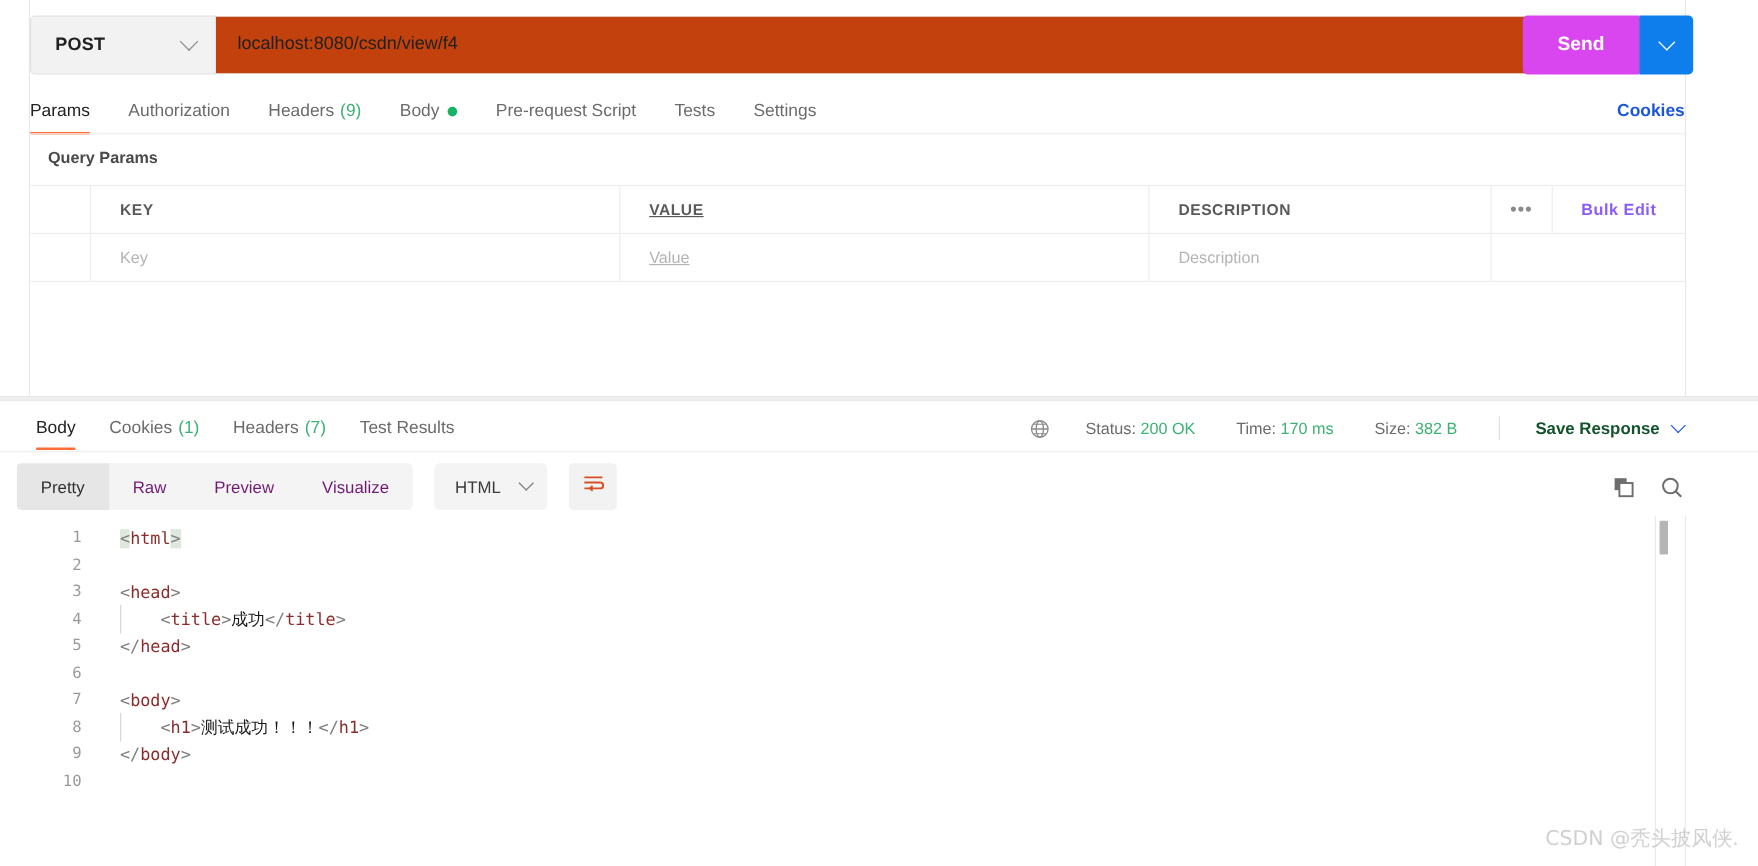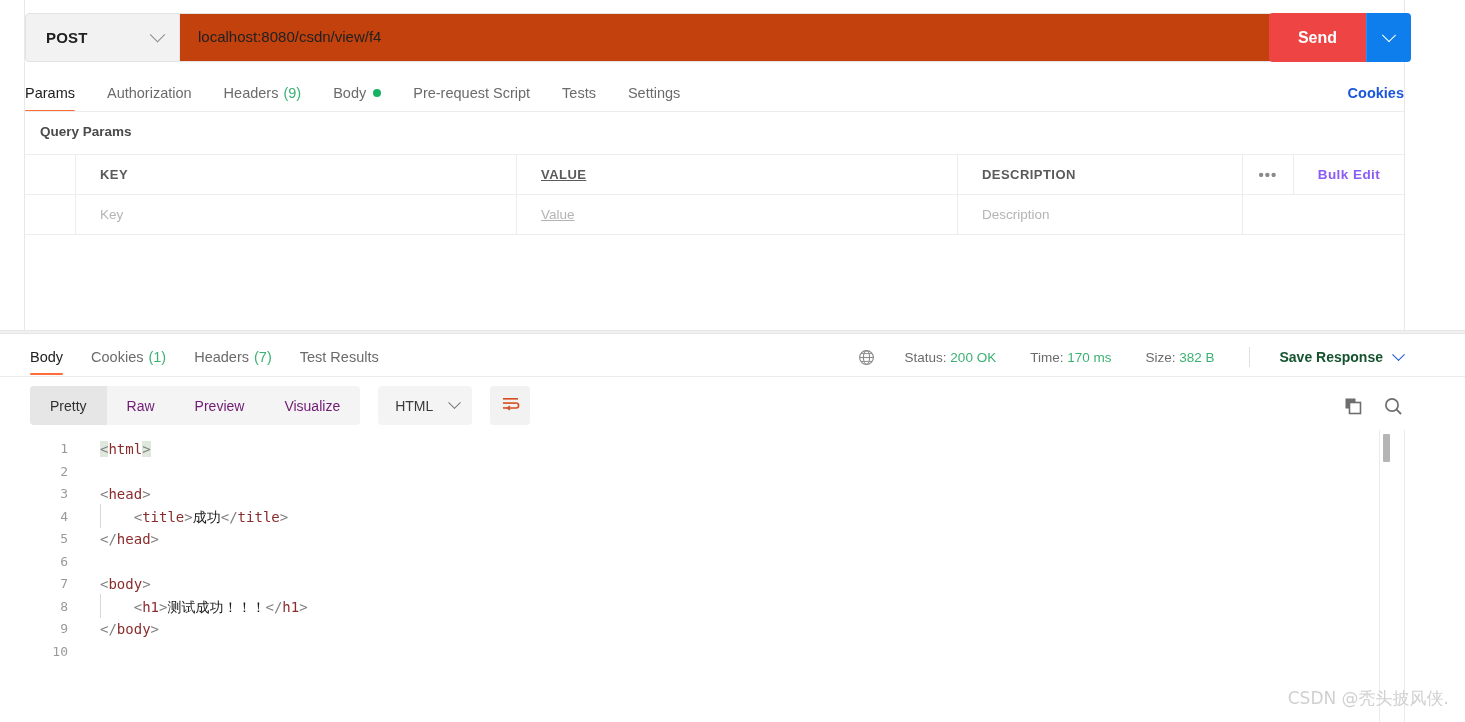--- a/index.html
+++ b/index.html
@@ -61,21 +61,21 @@
     padding: 14px 18px;
     font-size: 15px; color: #212121;
     cursor: text;
   }
   .send-wrap {
     position: absolute; left: 1269px; top: 13px;
     display: flex; height: 49px;
   }
   .send-btn {
     width: 97px; height: 49px;
-    background: #ef4444;
+    background: #d946ef;
     border-radius: 4px 0 0 4px;
     color: #ffffff; font-size: 16px; font-weight: bold;
     display: flex; align-items: center; justify-content: center;
     cursor: pointer;
   }
   .send-caret {
     width: 45px; height: 49px;
     background: #0d7eec;
     border-left: 1px solid #2a92f0;
     border-radius: 0 4px 4px 0;
@@ -208,21 +208,21 @@
     border-right: 1.7px solid #1a56db; border-bottom: 1.7px solid #1a56db;
     transform: rotate(45deg) translate(-2px,-2px); display: block;
   }
   .res-tabs-rule {
     position: absolute; left: 0; top: 376px; width: 1465px; height: 1px;
     background: #ededed;
   }
 
   
   .viewbar {
-    position: absolute; left: 30px; top: 386px; height: 39px;
+    position: absolute; left: 14px; top: 386px; height: 39px;
     display: flex; align-items: flex-start;
   }
   .seg {
     display: flex; height: 39px;
     background: #f4f4f4; border-radius: 4px; overflow: hidden;
   }
   .seg .s {
     height: 39px; padding: 0 20px;
     display: flex; align-items: center;
     font-size: 14px; color: #701a75; cursor: pointer; white-space: nowrap;

